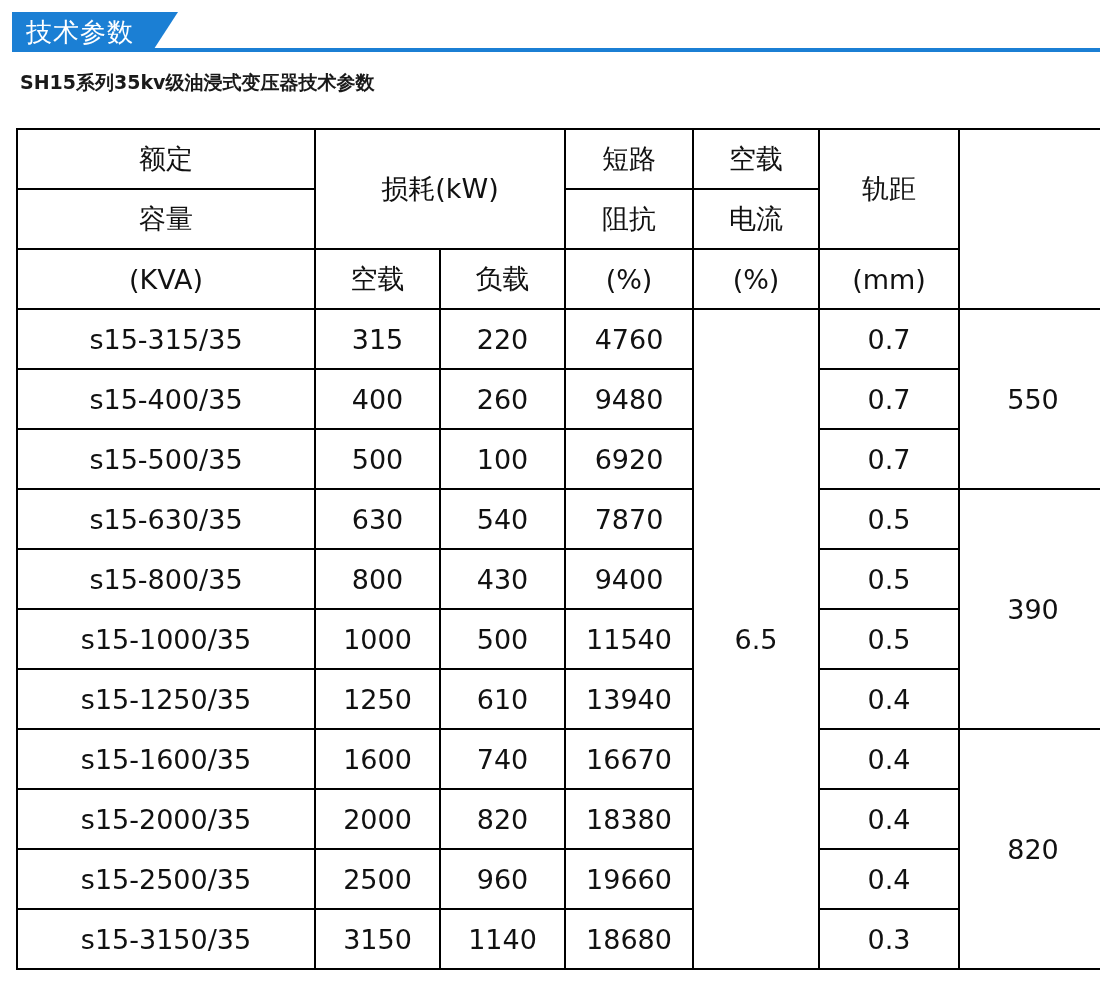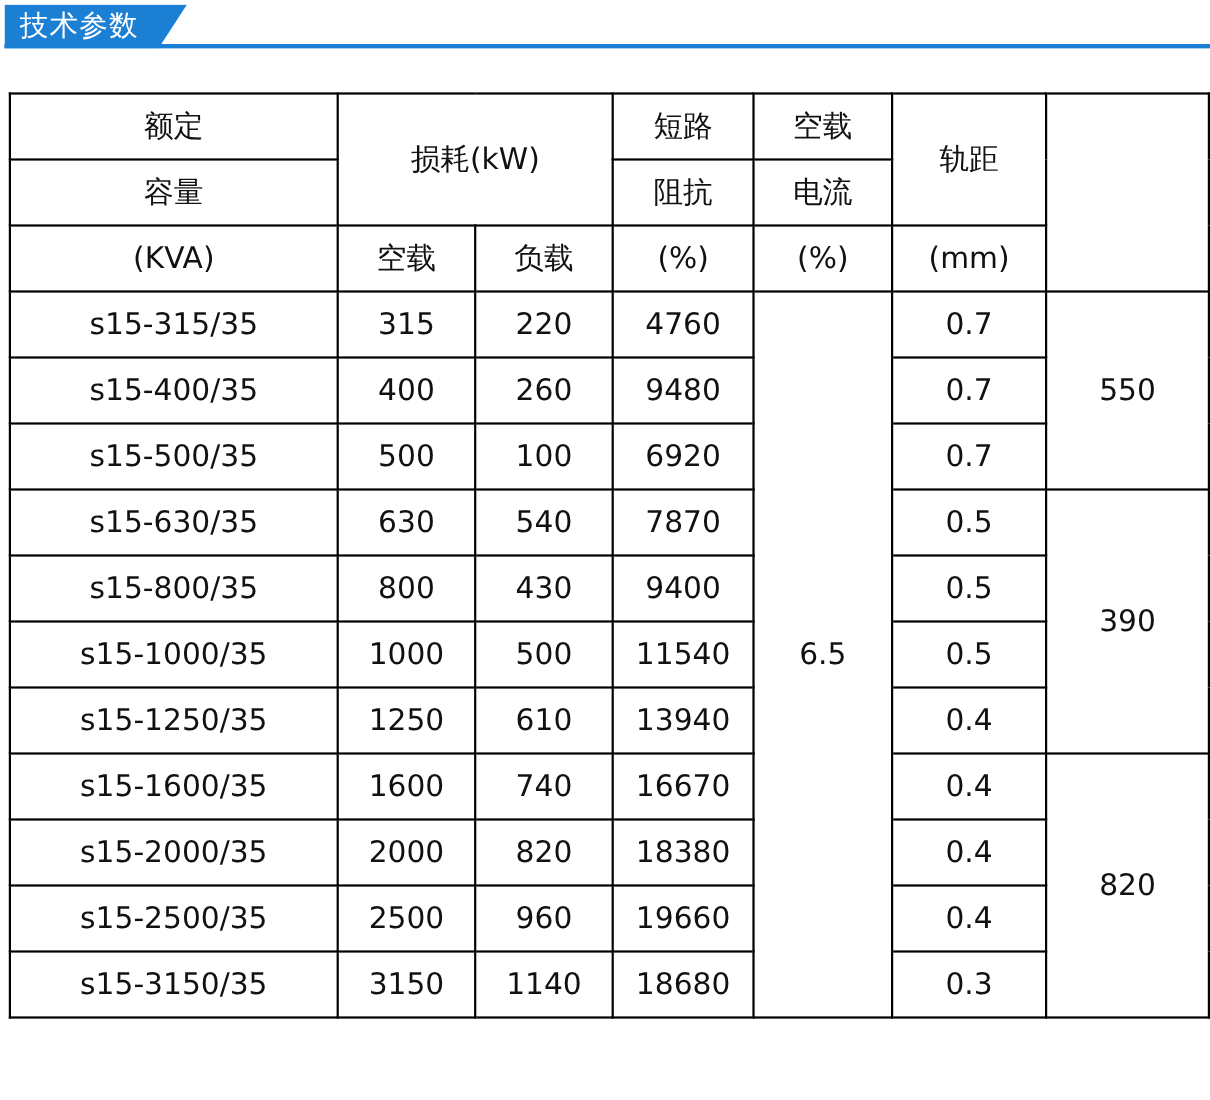--- a/index.html
+++ b/index.html
@@ -9,21 +9,21 @@
     width: 1100px;
     height: 1000px;
     background: #ffffff;
     font-family: "Liberation Sans", "DejaVu Sans", sans-serif;
   }
 
   .page {
     width: 913px;
     height: 1000px;
     position: relative;
-    padding: 4px;
+    padding: 12px;
   }
 
   
   .banner {
     position: relative;
     height: 48px;
     margin-bottom: 6px;
   }
   .banner-bar {
     position: absolute;
@@ -117,20 +117,21 @@
 <div class="page">
 
   <div class="banner">
     <div class="banner-bar"></div>
     <div class="banner-line"></div>
     <div class="banner-tab">
       <span class="banner-tab-cn">技术参数</span>
     </div>
   </div>
 
+  <div class="subtitle">SH15系列35kv级油浸式变压器技术参数</div>
 
   <table class="spec">
     <colgroup>
       <col class="col-model">
       <col class="col-noload">
       <col class="col-load">
       <col class="col-imp">
       <col class="col-cur">
       <col class="col-gauge">
       <col class="col-last">

